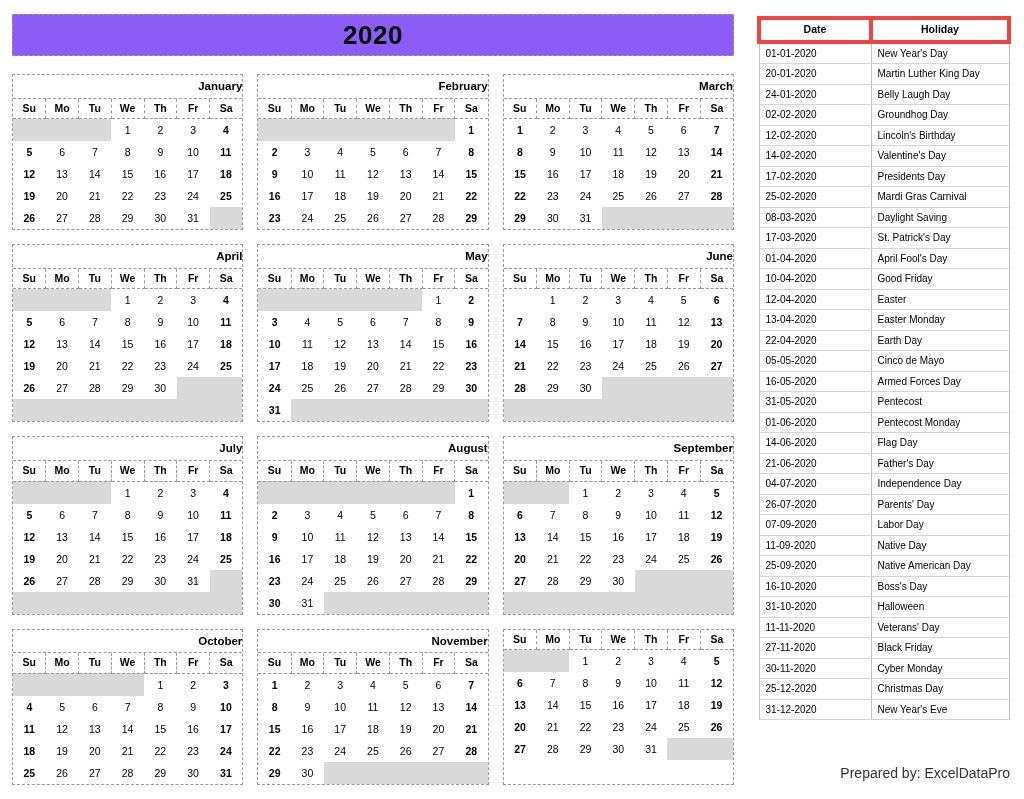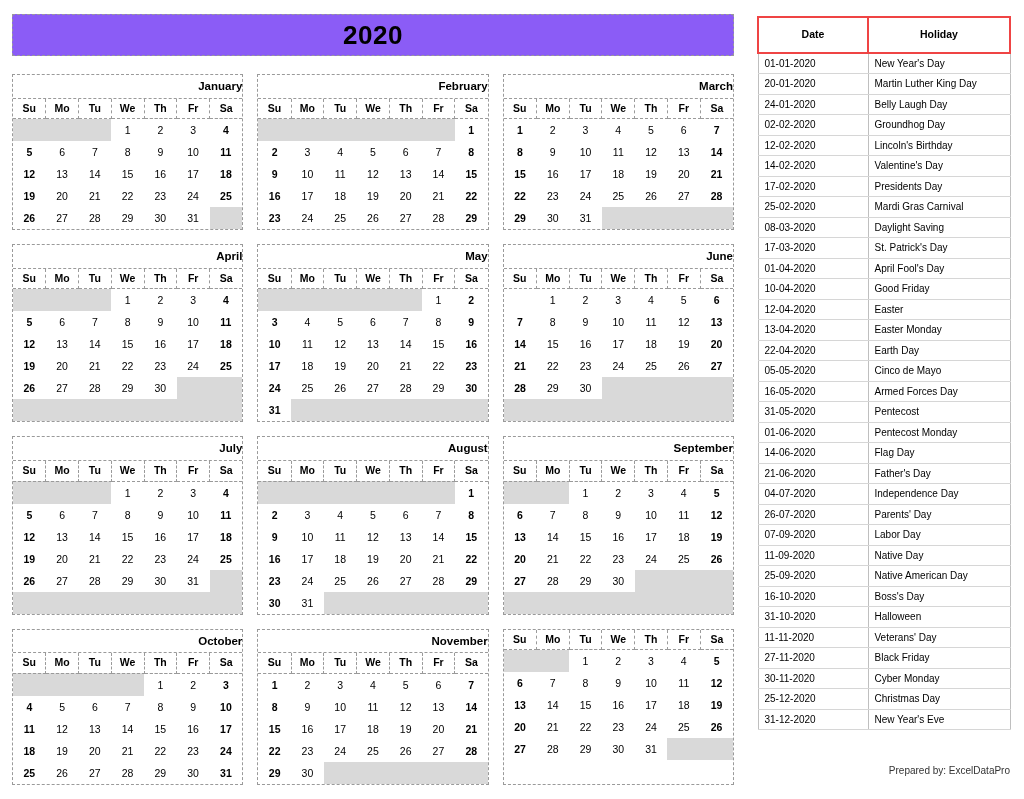--- a/index.html
+++ b/index.html
@@ -122,22 +122,22 @@
     width: 100%;
     border-collapse: collapse;
     table-layout: fixed;
     border: 1px solid #bfbfbf;
     background: #ffffff;
   }
   table#holiday-table th {
     font-size: 10.5px;
     font-weight: bold;
     text-align: center;
-    padding: 11px 6px;
-    border: 2px solid #ef4444;
+    padding: 4px 6px;
+    border: 4px solid #ef4444;
     line-height: 1.1;
   }
   table#holiday-table th.col-date { width: 96px; }
   table#holiday-table td {
     font-size: 10px;
     padding: 4px 6px;
     border: 1px solid #d6d6d6;
     border-left: none;
     border-right: none;
     line-height: 1.15;
@@ -165,21 +165,21 @@
     left: 14px;
     top: 0;
     font-size: 15px;
     color: #333333;
     margin-top: 36px;
   }
   #footer-right {
     position: absolute;
     right: 14px;
     top: 0;
-    font-size: 10px;
+    font-size: 14px;
     color: #333333;
   }
 </style>
 </head>
 <body>
 
 <div id="page">
 
   <div id="left-col">
 

